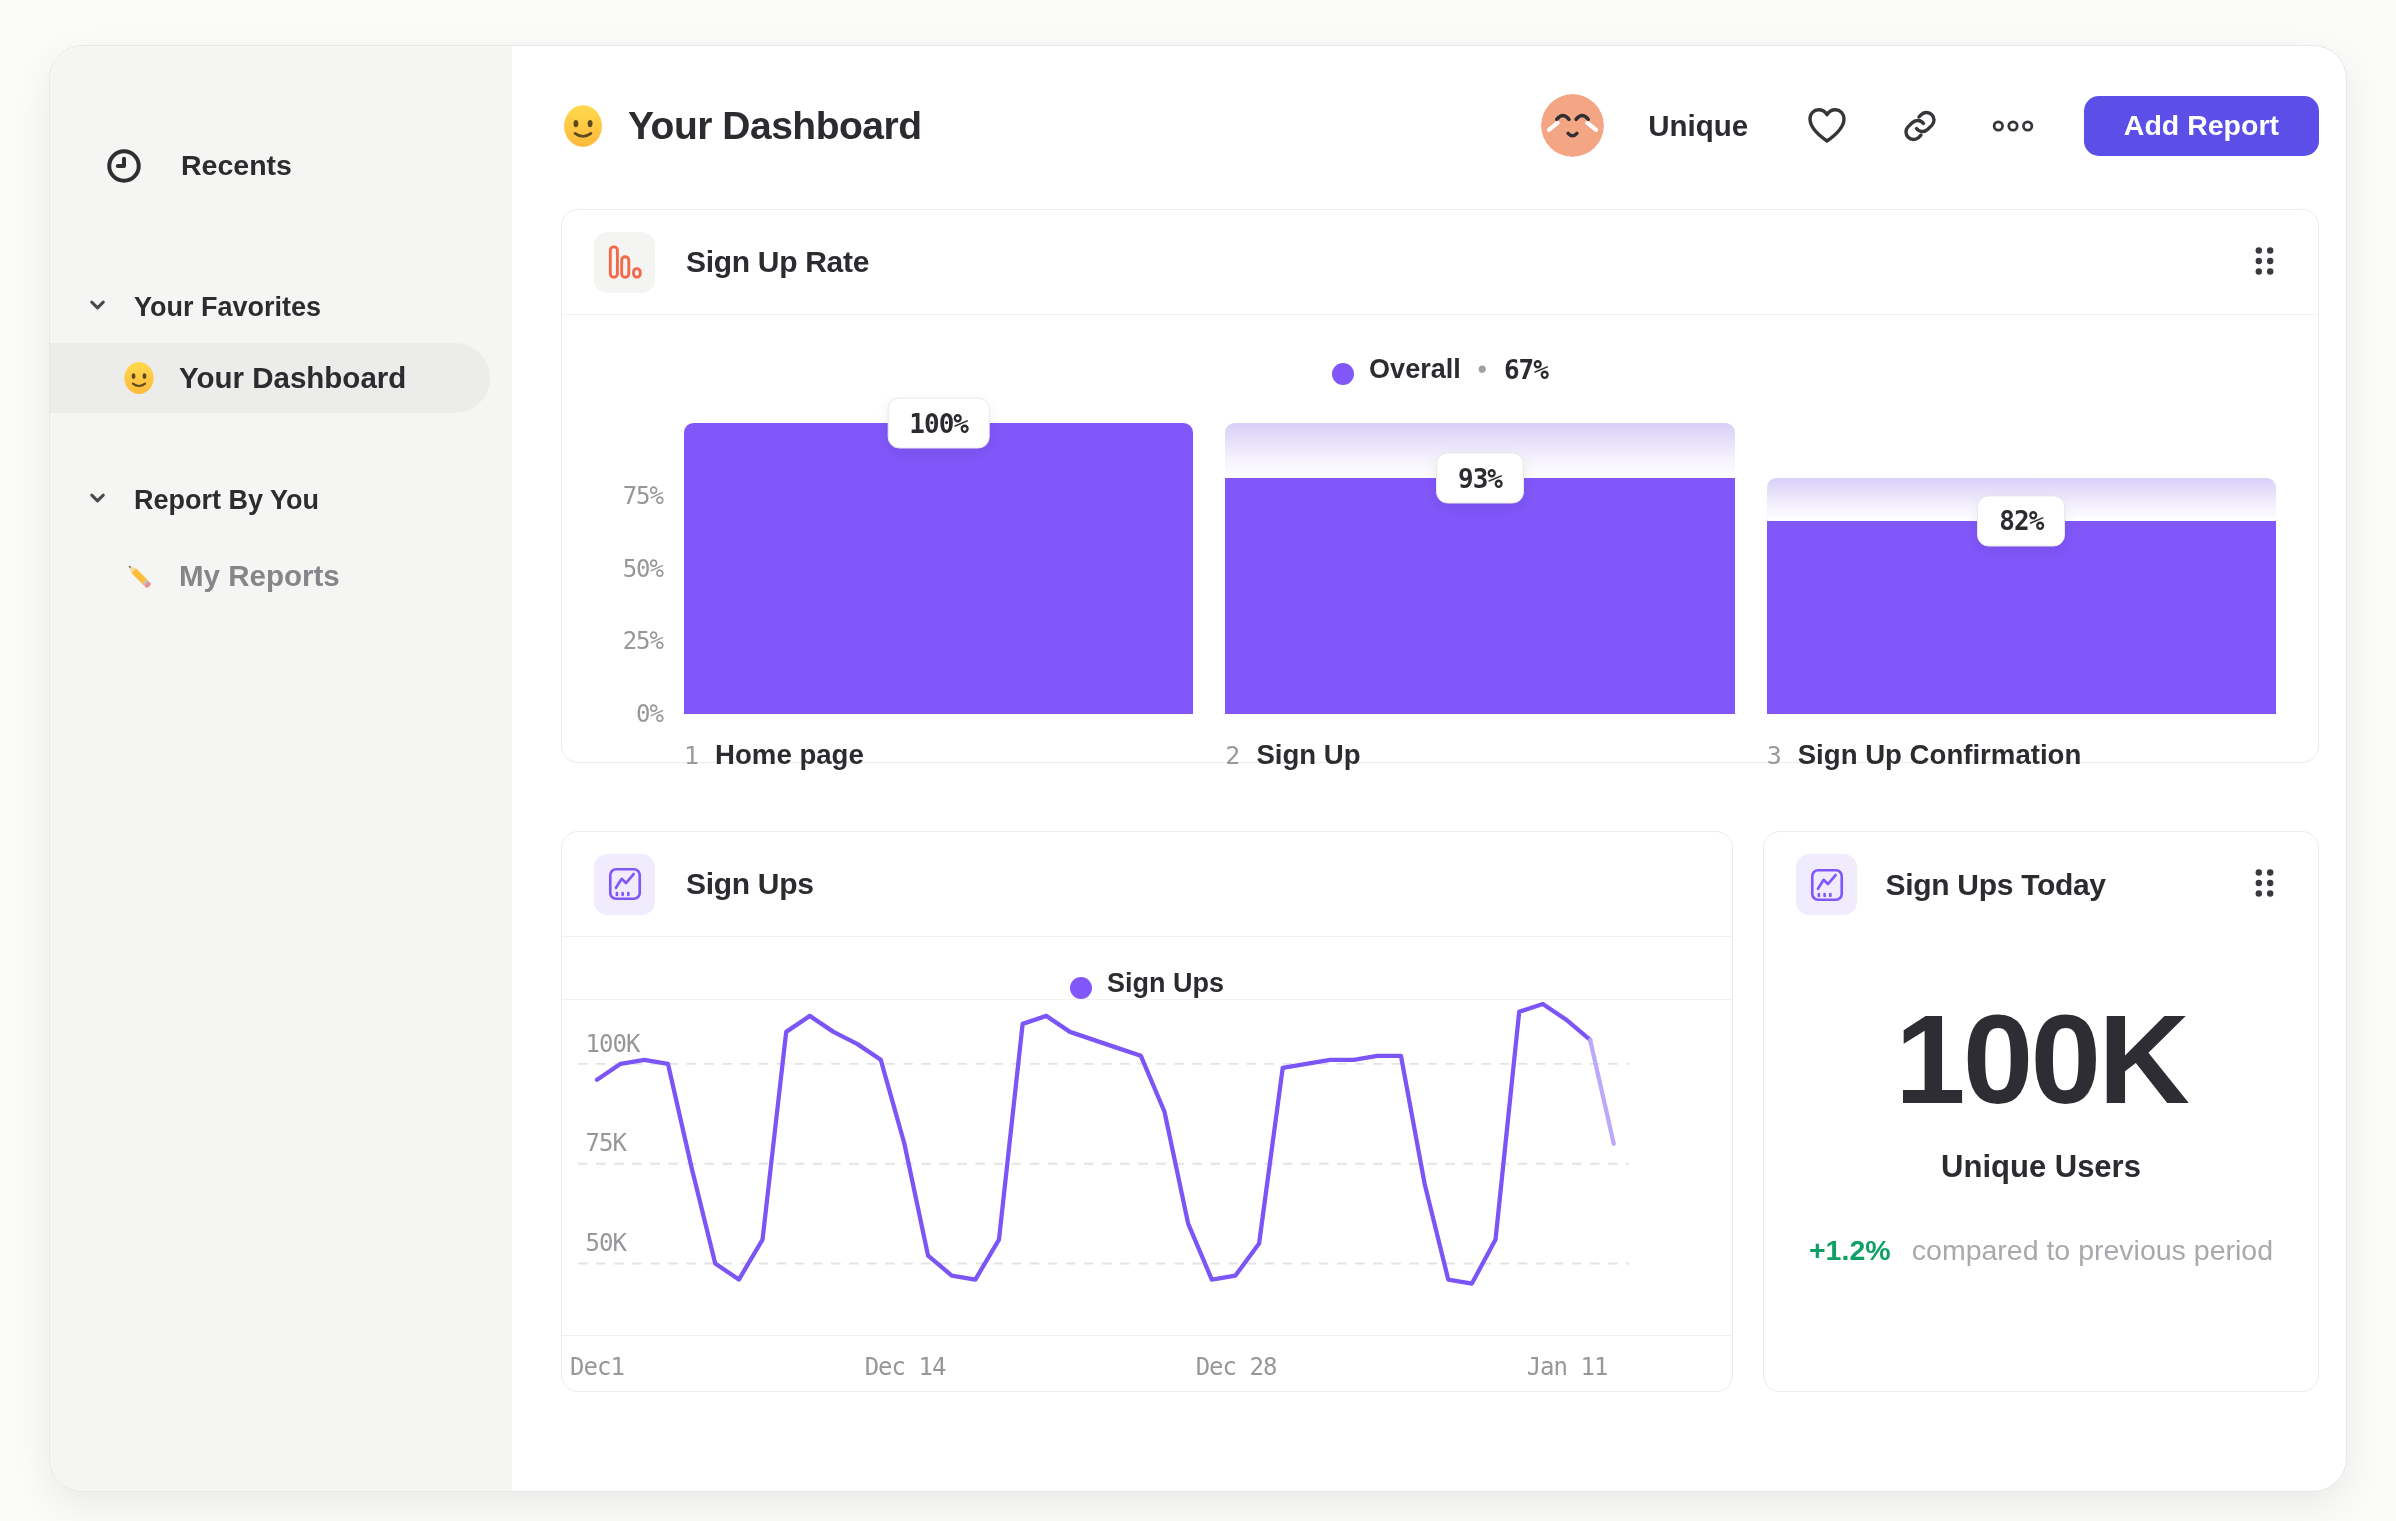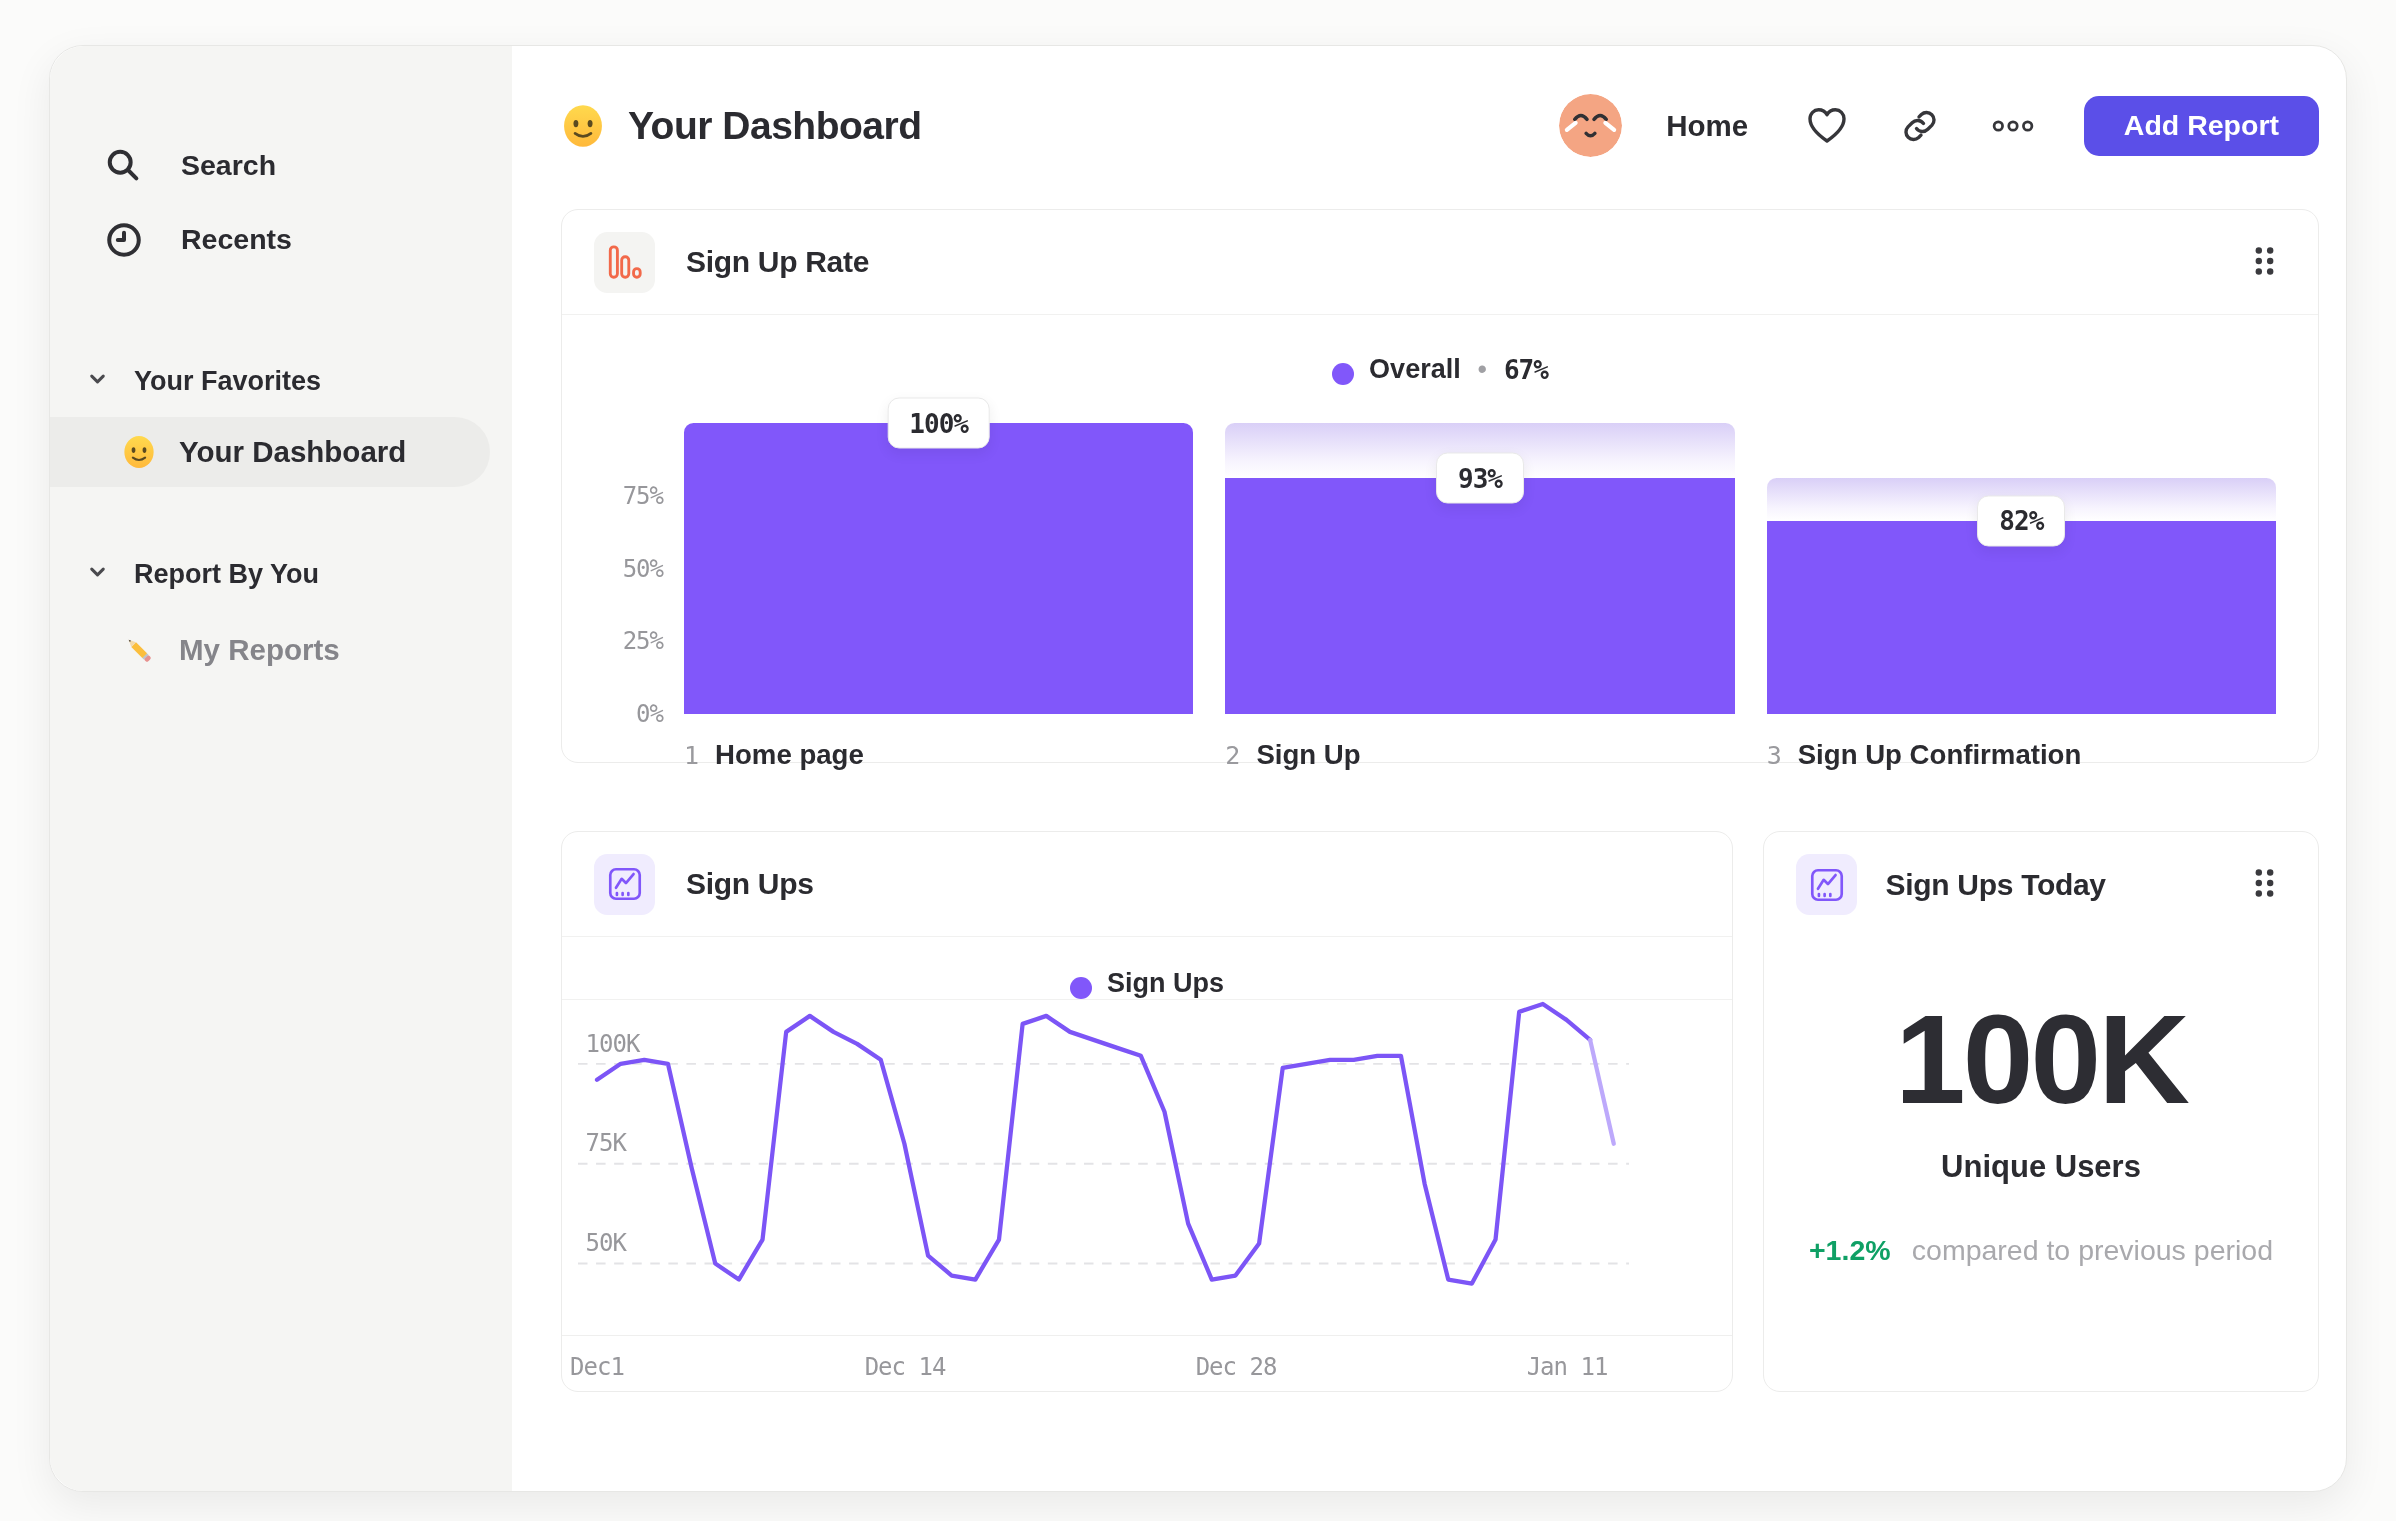--- a/index.html
+++ b/index.html
@@ -108,29 +108,20 @@
   .delta-val{color:var(--green);font-weight:700;}
   .delta-note{color:#A9A9AD;margin-left:13.3px;}
 </style>
 </head>
 <body>
 
 <div class="window">
 
   <aside class="sidebar">
 
-    <div class="nav-item">
-      <span class="nav-icon">
-        <svg width="38" height="38" viewBox="0 0 40 40" fill="none">
-            <circle cx="16" cy="16" r="11" stroke="#2F2F33" stroke-width="4.2"></circle>
-            <path d="M24.5 24.5 L33 33" stroke="#2F2F33" stroke-width="4.2" stroke-linecap="round"></path>
-          </svg>
-      </span>
-      <span>Search</span>
-    </div>
 
     <div class="nav-item">
       <span class="nav-icon">
         <svg width="40" height="40" viewBox="0 0 42 42" fill="none">
             <circle cx="21" cy="21" r="15.5" stroke="#2F2F33" stroke-width="4.2"></circle>
             <path d="M21 13.5 V21 H14.5" stroke="#2F2F33" stroke-width="4.2" stroke-linecap="round" stroke-linejoin="round"></path>
           </svg>
       </span>
       <span>Recents</span>
     </div>
@@ -207,21 +198,21 @@
 
       <div class="mh-right">
         <svg class="avatar" viewBox="0 0 36 36">
           <circle cx="18" cy="18" r="18" fill="#F4A583"></circle>
           <path d="M9 14.5 q3.5 -4.5 7 0" stroke="#303034" stroke-width="2" fill="none" stroke-linecap="round"></path>
           <path d="M20 14.5 q3.5 -4.5 7 0" stroke="#303034" stroke-width="2" fill="none" stroke-linecap="round"></path>
           <path d="M15.5 22.5 q2.5 2.8 5 0" stroke="#303034" stroke-width="2" fill="none" stroke-linecap="round"></path>
           <path d="M4.5 20.5 L9.5 16.5" stroke="#FFFFFF" stroke-width="2.4" stroke-linecap="round"></path>
           <path d="M26.5 16.5 L31.5 20.5" stroke="#FFFFFF" stroke-width="2.4" stroke-linecap="round"></path>
         </svg>
-        <span class="share-label">Home</span>
+        <span class="share-label">Unique</span>
 
         <span class="action-icon">
           <svg width="42" height="42" viewBox="0 0 42 42" fill="none">
               <path d="M21 36 C 8.5 27.5 4 20 4 13.8 C 4 8.6 7.9 4.8 12.6 4.8 c 3.8 0 6.8 2.1 8.4 5 c 1.6 -2.9 4.6 -5 8.4 -5 c 4.7 0 8.6 3.8 8.6 9 C 38 20 33.5 27.5 21 36 Z" stroke="#36363A" stroke-width="3.4" stroke-linejoin="round"></path>
             </svg>
         </span>
 
         <span class="action-icon">
           <svg width="42" height="42" viewBox="0 0 42 42" fill="none" stroke="#36363A" stroke-width="3.4" stroke-linecap="round" stroke-linejoin="round">
             <path d="M17.5 23.5 a7.5 7.5 0 0 0 11.3 .8 l4.2 -4.2 a7.5 7.5 0 0 0 -10.6 -10.6 l-2.4 2.4"></path>

